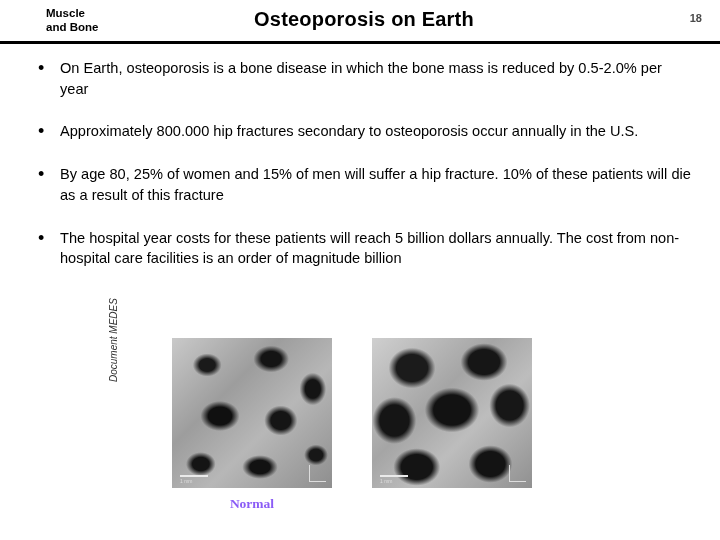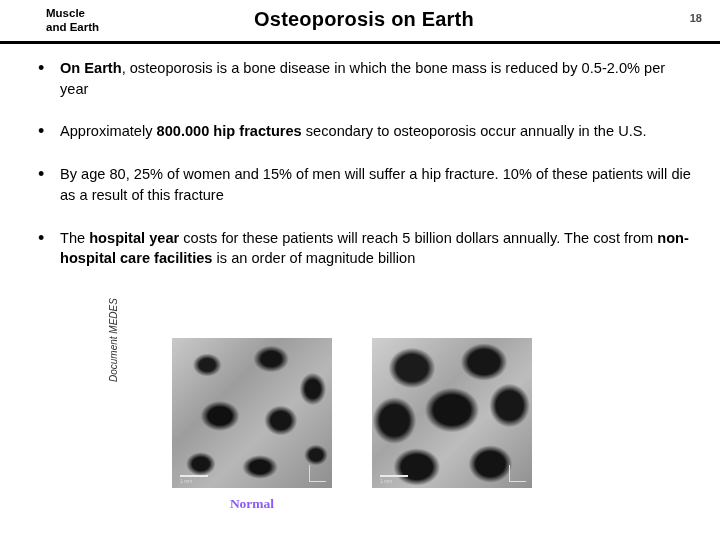--- a/index.html
+++ b/index.html
@@ -75,21 +75,21 @@
   }
   .bullet .dot {
     position: absolute;
     left: 4px;
     top: 1px;
     font-size: 18px;
     line-height: 1.1;
     color: #000;
   }
   .bullet b {
-    font-weight: bold;
+    font-weight: normal;
   }
   
   .side-caption {
     position: absolute;
     left: 108px;
     top: 382px;
     font-size: 10px;
     font-style: italic;
     color: #333;
     transform: rotate(-90deg);
@@ -178,21 +178,21 @@
       linear-gradient(135deg, #cfcfcf 0%, #a5a5a5 40%, #bdbdbd 62%, #909090 100%);
   }
 </style>
 </head>
 <body>
 
 <div class="slide">
 
   <div class="header-left">
     <div>Muscle</div>
-    <div>and Earth</div>
+    <div>and Bone</div>
   </div>
 
   <div class="header-title">Osteoporosis on Earth</div>
 
   <div class="header-page">18</div>
 
   <div class="header-rule"></div>
 
   <div class="bullets">
 

